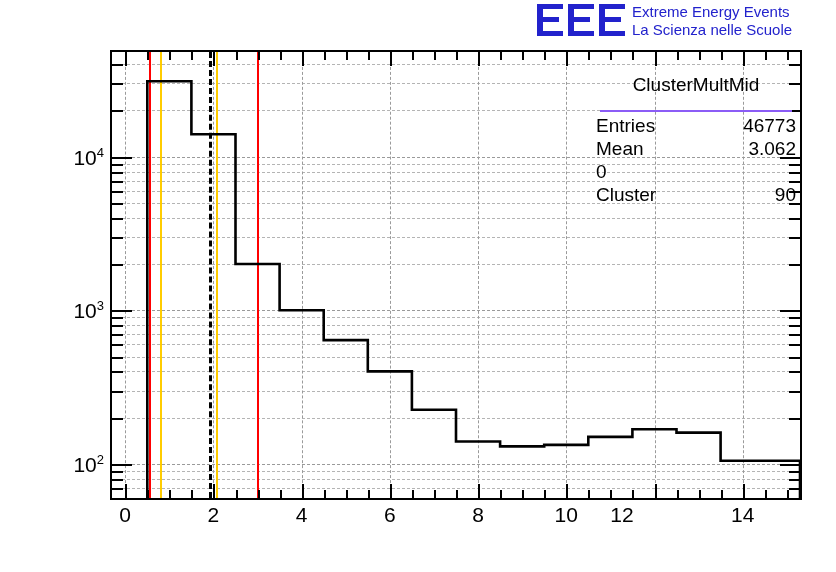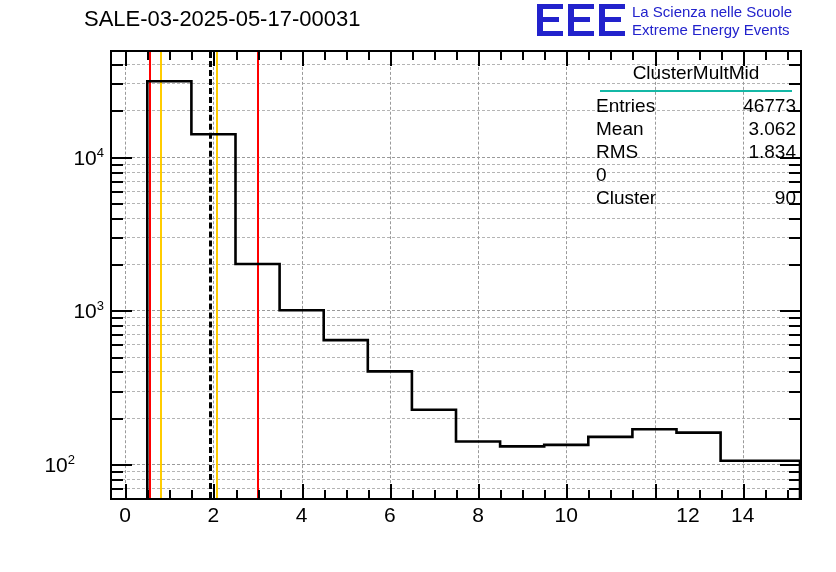--- a/index.html
+++ b/index.html
@@ -60,53 +60,52 @@
   .axis-title{
     position:absolute;right:20px;top:528px;font-size:24px;color:#000;white-space:nowrap;
   }
 
   
   .stats{
     position:absolute;left:592px;top:62px;width:208px;
     font-size:19px;color:#000;
   }
   .stats .sname{
-    text-align:center;border-bottom:2px solid #14b8a6;padding-bottom:6px;margin:0 8px 2px 8px;
+    text-align:center;border-bottom:2px solid #8b5cf6;padding-bottom:14px;margin:12px 8px 2px 8px;
   }
   .stats .srow{display:flex;justify-content:space-between;padding:0 4px;line-height:23px;}
   .stats .srow .k{text-align:left;}
   .stats .srow .v{text-align:right;}
 </style>
 </head>
 <body>
 
 <div id="root">
 
-  <div class="title">SALE-03-2025-05-17-00031</div>
 
   <div class="logo">
     <svg class="logo-eee" viewBox="0 0 92 36">
       <g fill="#2222cc">
         <rect x="1" y="2" width="26" height="5"></rect>
         <rect x="1" y="2" width="6" height="32"></rect>
         <rect x="1" y="15" width="22" height="5"></rect>
         <rect x="1" y="29" width="26" height="5"></rect>
         <rect x="32" y="2" width="26" height="5"></rect>
         <rect x="32" y="2" width="6" height="32"></rect>
         <rect x="32" y="15" width="22" height="5"></rect>
         <rect x="32" y="29" width="26" height="5"></rect>
         <rect x="63" y="2" width="26" height="5"></rect>
         <rect x="63" y="2" width="6" height="32"></rect>
         <rect x="63" y="15" width="22" height="5"></rect>
         <rect x="63" y="29" width="26" height="5"></rect>
       </g>
     </svg>
     <div class="logo-text">
+      <div>Extreme Energy Events</div>
       <div>La Scienza nelle Scuole</div>
-      <div>Extreme Energy Events</div>
     </div>
   </div>
 
   <div class="plotarea" id="plotarea">
       <div class="gridh minor" style="top: 435.7px;"></div>
       <div class="gridh minor" style="top: 426.8px;"></div>
       <div class="gridh minor" style="top: 418.9px;"></div>
       <div class="gridh" style="top: 411.9px;"></div>
       <div class="gridh minor" style="top: 365.7px;"></div>
       <div class="gridh minor" style="top: 338.6px;"></div>
@@ -199,21 +198,21 @@
       <div class="xtick" style="left: 566.3px; top: 52px; height: 14px;"></div>
       <div class="xlabel" style="left: 566.3px;">10</div>
       <div class="xtick" style="left: 588.3px; top: 490px; height: 8px;"></div>
       <div class="xtick" style="left: 588.3px; top: 52px; height: 8px;"></div>
       <div class="xtick" style="left: 610.4px; top: 490px; height: 8px;"></div>
       <div class="xtick" style="left: 610.4px; top: 52px; height: 8px;"></div>
       <div class="xtick" style="left: 632.4px; top: 490px; height: 8px;"></div>
       <div class="xtick" style="left: 632.4px; top: 52px; height: 8px;"></div>
       <div class="xtick" style="left: 654.5px; top: 484px; height: 14px;"></div>
       <div class="xtick" style="left: 654.5px; top: 52px; height: 14px;"></div>
-      <div class="xlabel" style="left: 688px;">12</div>
+      <div class="xlabel" style="left: 622px;">12</div>
       <div class="xtick" style="left: 676.5px; top: 490px; height: 8px;"></div>
       <div class="xtick" style="left: 676.5px; top: 52px; height: 8px;"></div>
       <div class="xtick" style="left: 698.6px; top: 490px; height: 8px;"></div>
       <div class="xtick" style="left: 698.6px; top: 52px; height: 8px;"></div>
       <div class="xtick" style="left: 720.6px; top: 490px; height: 8px;"></div>
       <div class="xtick" style="left: 720.6px; top: 52px; height: 8px;"></div>
       <div class="xtick" style="left: 742.7px; top: 484px; height: 14px;"></div>
       <div class="xtick" style="left: 742.7px; top: 52px; height: 14px;"></div>
       <div class="xlabel" style="left: 742.7px;">14</div>
       <div class="xtick" style="left: 764.7px; top: 490px; height: 8px;"></div>
@@ -265,42 +264,38 @@
       <div class="ytick" style="left: 112px; top: 163.7px; width: 11px;"></div>
       <div class="ytick" style="left: 789px; top: 163.7px; width: 11px;"></div>
       <div class="ytick" style="left: 112px; top: 156.7px; width: 20px;"></div>
       <div class="ytick" style="left: 780px; top: 156.7px; width: 20px;"></div>
       <div class="ytick" style="left: 112px; top: 110.4px; width: 11px;"></div>
       <div class="ytick" style="left: 789px; top: 110.4px; width: 11px;"></div>
       <div class="ytick" style="left: 112px; top: 83.4px; width: 11px;"></div>
       <div class="ytick" style="left: 789px; top: 83.4px; width: 11px;"></div>
       <div class="ytick" style="left: 112px; top: 64.2px; width: 11px;"></div>
       <div class="ytick" style="left: 789px; top: 64.2px; width: 11px;"></div>
-      <div class="ylabel" style="right: 761px; top: 463.9px;">10<sup>2</sup></div>
+      <div class="ylabel" style="right: 732px; top: 463.9px;">10<sup>2</sup></div>
       <div class="ylabel" style="right: 732px; top: 310.3px;">10<sup>3</sup></div>
       <div class="ylabel" style="right: 732px; top: 156.7px;">10<sup>4</sup></div>
     </div>
 
 
   <div class="stats">
     <div class="sname">ClusterMultMid</div>
     <div id="statsrows">
         <div class="srow">
           <span class="k">Entries</span>
           <span class="v">46773</span>
         </div>
         <div class="srow">
           <span class="k">Mean</span>
           <span class="v">3.062</span>
         </div>
         <div class="srow">
-          <span class="k">RMS</span>
-          <span class="v">1.834</span>
-        </div>
-        <div class="srow">
           <span class="v">0</span>
         </div>
         <div class="srow">
           <span class="k">Cluster</span>
           <span class="v">90</span>
         </div>
       </div>
   </div>
 
 </div>

